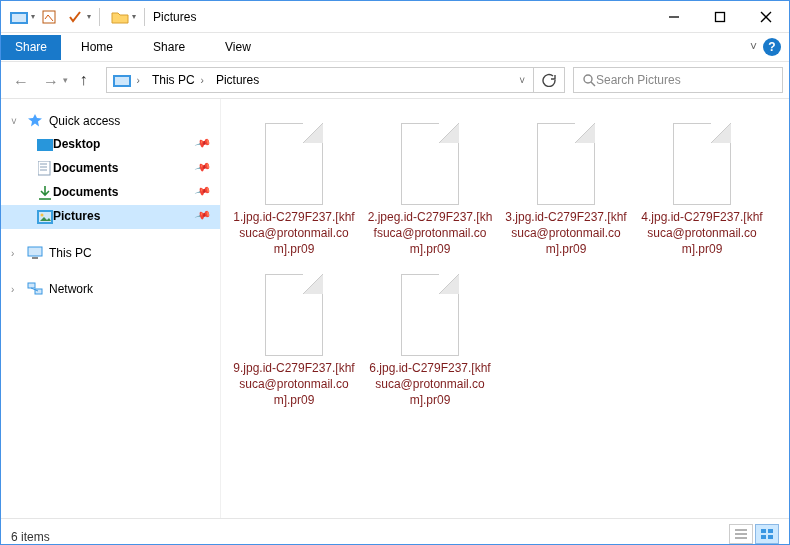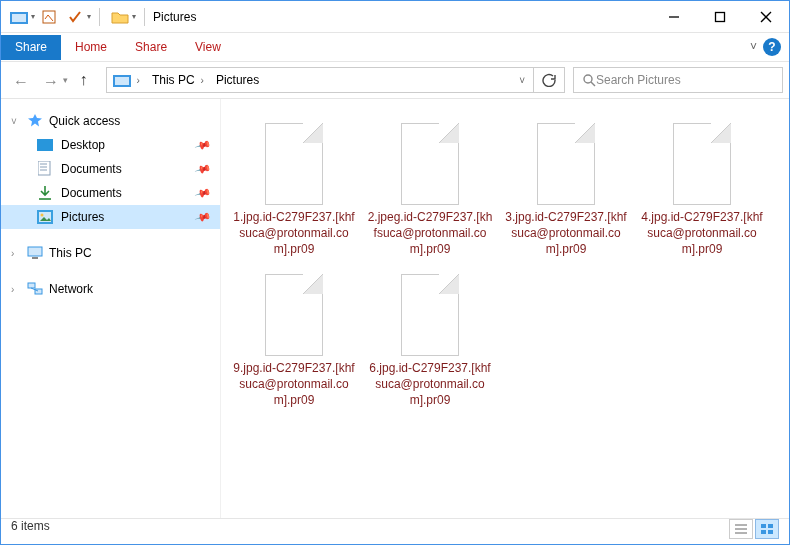--- a/index.html
+++ b/index.html
@@ -9,55 +9,55 @@
 .titlebar-left { display: flex; align-items: center; gap: 2px; padding-left: 6px; }
 .qat-btn { width: 24px; height: 24px; display: flex; align-items: center; justify-content: center; }
 .qat-drop { font-size: 8px; color: #666; margin-left: -2px; }
 .titlebar-sep { width: 1px; height: 18px; background: #ccc; margin: 0 6px; }
 .titlebar-title { font-size: 12px; color: #000; }
 .titlebar-right { margin-left: auto; display: flex; }
 .winbtn { width: 46px; height: 32px; display: flex; align-items: center; justify-content: center; color: #000; }
 
 .ribbon { height: 28px; display: flex; align-items: center; background: #fff; }
 .ribbon-file { background: #1979ca; color: #fff; height: 25px; padding: 0 14px; font-size: 12px; display: flex; align-items: center; }
-.ribbon-tab { padding: 0 14px; font-size: 12px; color: #b91c1c; height: 28px; display: flex; align-items: center; }
+.ribbon-tab { padding: 0 20px; font-size: 12px; color: #000000; height: 28px; display: flex; align-items: center; }
 .ribbon-right { margin-left: auto; display: flex; align-items: center; padding-right: 8px; gap: 6px; }
 .help-circle { width: 18px; height: 18px; border-radius: 50%; background: #1979ca; color: #fff; font-size: 12px; font-weight: bold; display: flex; align-items: center; justify-content: center; }
 
 .navbar { height: 38px; display: flex; align-items: center; border-top: 1px solid #e5e5e5; border-bottom: 1px solid #e5e5e5; padding: 0 6px; gap: 2px; }
 .nav-arrow { width: 28px; height: 28px; display: flex; align-items: center; justify-content: center; color: #888; font-size: 16px; }
 .nav-arrow.enabled { color: #333; }
 .nav-small { font-size: 9px; color: #888; margin-left: -4px; }
 .addressbar { flex: 1; height: 26px; border: 1px solid #ccc; display: flex; align-items: center; margin: 0 6px; }
 .crumb { padding: 0 6px; font-size: 12px; display: flex; align-items: center; gap: 6px; height: 100%; }
 .crumb-sep { font-size: 10px; color: #666; }
 .addr-drop { margin-left: auto; padding: 0 8px; font-size: 10px; color: #666; }
 .refresh { padding: 0 8px; border-left: 1px solid #ccc; height: 100%; display: flex; align-items: center; }
 .searchbox { width: 210px; height: 26px; border: 1px solid #ccc; display: flex; align-items: center; padding: 0 8px; color: #888; font-size: 12px; }
 
 .body { display: flex; height: calc(100% - 32px - 28px - 38px - 26px); }
 
 .sidebar { width: 220px; background: #fff; padding: 10px 0; font-size: 12px; overflow: hidden; border-right: 1px solid #f0f0f0; }
 .side-group { margin-bottom: 12px; }
 .side-head { display: flex; align-items: center; padding: 4px 10px; gap: 6px; }
-.side-item { display: flex; align-items: center; padding: 4px 10px 4px 36px; gap: 8px; position: relative; }
+.side-item { display: flex; align-items: flex-start; padding: 4px 10px 4px 36px; position: relative; font-weight: bold; }
 .side-item.selected { background: #cce8ff; }
 .caret { font-size: 10px; color: #888; width: 10px; }
 .pin { margin-left: auto; color: #888; font-size: 11px; transform: rotate(30deg); }
 .ico { width: 16px; height: 16px; display: inline-flex; align-items: center; justify-content: center; }
 
 .content { flex: 1; padding: 18px 8px; overflow: auto; }
 .file-grid { display: flex; flex-wrap: wrap; gap: 10px 6px; align-content: flex-start; }
 .file { width: 130px; display: flex; flex-direction: column; align-items: center; text-align: center; }
 .file-icon { width: 70px; height: 88px; position: relative; margin-bottom: 4px; }
 .file-page { position: absolute; inset: 6px 6px 0 6px; background: #fff; border: 1px solid #ccc; }
 .file-fold { position: absolute; top: 6px; right: 6px; width: 20px; height: 20px; background: linear-gradient(135deg, #fff 0 48%, #ccc 50%, #e8e8e8 52% 100%); }
 .file-label { font-size: 12px; color: #7f1d1d; line-height: 1.35; word-break: break-all; padding: 0 2px; }
 
-.statusbar { position: absolute; bottom: 0; left: 0; right: 0; height: 26px; border-top: 1px solid #e5e5e5; display: flex; align-items: flex-start; padding: 0 10px; font-size: 12px; color: #333; background: #fff; }
+.statusbar { position: absolute; bottom: 0; left: 0; right: 0; height: 26px; border-top: 1px solid #e5e5e5; display: flex; align-items: flex-end; padding: 0 10px; font-size: 12px; color: #333; background: #fff; }
 .view-toggles { margin-left: auto; display: flex; gap: 2px; }
 .view-btn { width: 24px; height: 20px; border: 1px solid #ccc; display: flex; align-items: center; justify-content: center; font-size: 10px; }
 .view-btn.active { background: #cce8ff; border-color: #8ab8e6; }
 
 svg { display: block; }
 </style>
 </head>
 <body>
 
 <div class="titlebar">

